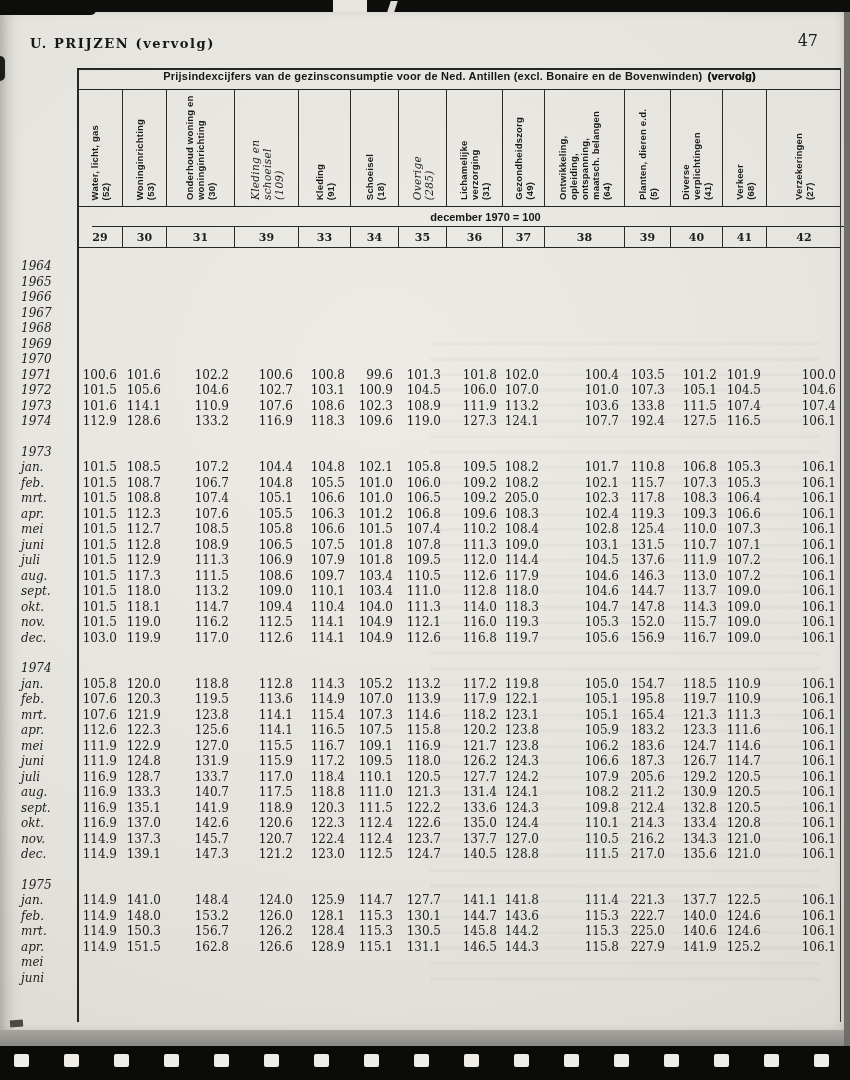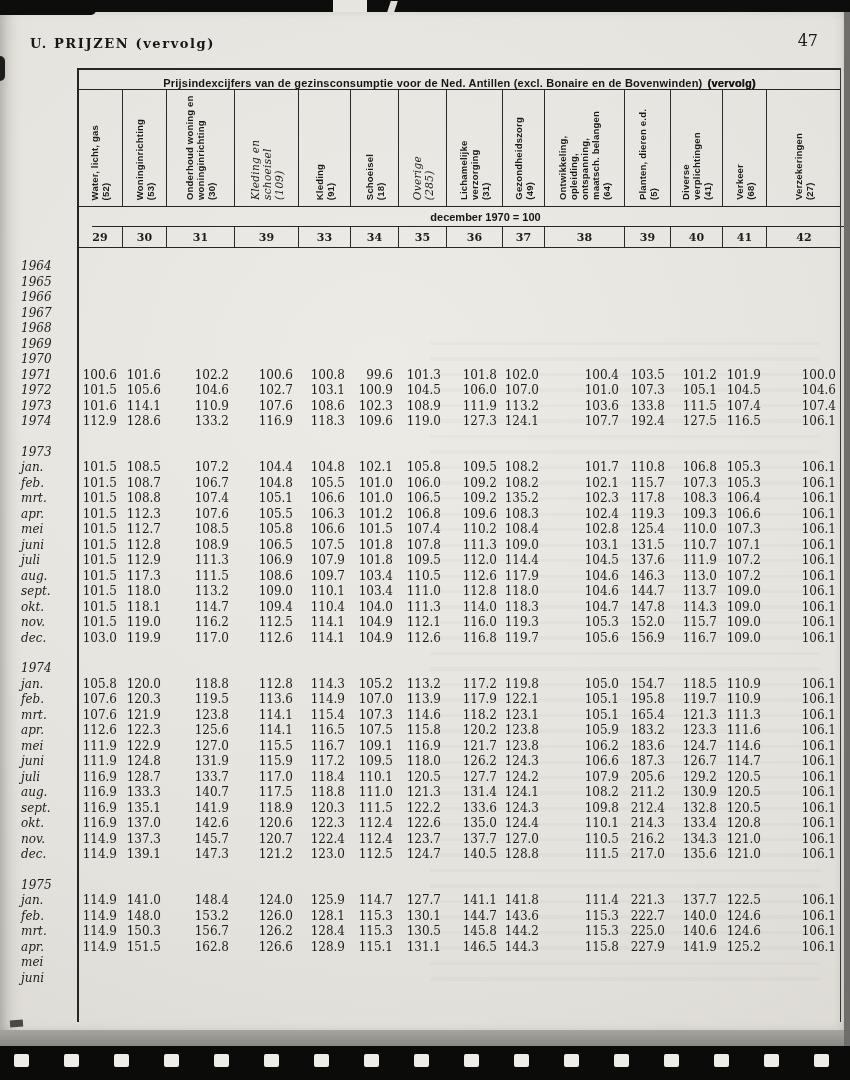--- a/index.html
+++ b/index.html
@@ -38,21 +38,21 @@
   .ptitle { position:absolute; left:30px; top:24px; font:bold 13px "DejaVu Serif", serif; letter-spacing:1.6px; color:#161616; }
   .pnum   { position:absolute; right:28px; top:19px; font:16px "DejaVu Serif", serif; color:#1a1a1a; }
 
   
   .tablewrap { position:absolute; left:78px; top:56px; width:763px; height:954px; }
   .rule-left  { position:absolute; left:-1px; top:0; width:2px; height:954px; background:#262624; }
   .rule-right { position:absolute; left:761.5px; top:0; width:1.6px; height:954px; background:#34332f; }
 
   .ttl { position:absolute; top:0; left:0; width:100%; height:22px;
     border-top:2px solid #262624; border-bottom:1.4px solid #262624;
-    display:flex; align-items:flex-end; justify-content:center; gap:5px;
+    display:flex; align-items:flex-start; justify-content:center; gap:5px;
     font:bold 11px "Liberation Sans", sans-serif; letter-spacing:.2px; color:#171717; }
   .ttl b { text-shadow:.4px 0 0 currentColor; }
 
   .heads { position:absolute; top:22px; left:0; width:100%; height:117px;
     display:grid; grid-template-columns:var(--cols); border-bottom:1.4px solid #262624; }
   .hcell { border-left:1.2px solid #2c2b29; display:flex; justify-content:center; align-items:flex-end;
     padding:4px 1px 6px; overflow:hidden; }
   .hcell:first-child { border-left:none; }
   .vtext { writing-mode:vertical-rl; transform:rotate(180deg); max-height:107px;
     font:bold 9.5px "Liberation Sans", sans-serif; line-height:11px; letter-spacing:.2px; color:#1b1b1b; }
@@ -400,21 +400,21 @@
           <div class="drow">
             <div class="rlabel">mrt.</div>
             <div class="vcell">101.5</div>
             <div class="vcell">108.8</div>
             <div class="vcell">107.4</div>
             <div class="vcell">105.1</div>
             <div class="vcell">106.6</div>
             <div class="vcell">101.0</div>
             <div class="vcell">106.5</div>
             <div class="vcell">109.2</div>
-            <div class="vcell">135.2</div>
+            <div class="vcell">205.0</div>
             <div class="vcell">102.3</div>
             <div class="vcell">117.8</div>
             <div class="vcell">108.3</div>
             <div class="vcell">106.4</div>
             <div class="vcell">106.1</div>
           </div>
           <div class="drow">
             <div class="rlabel">apr.</div>
             <div class="vcell">101.5</div>
             <div class="vcell">112.3</div>

